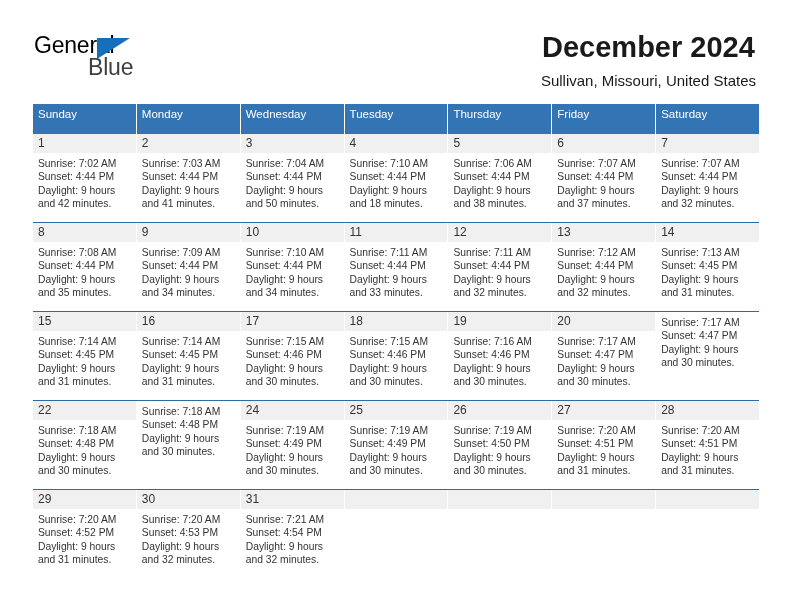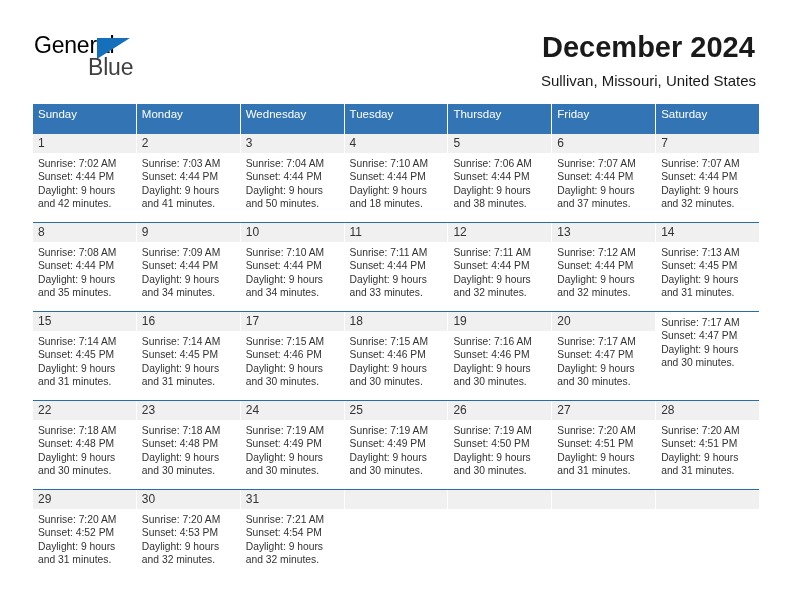--- a/index.html
+++ b/index.html
@@ -355,21 +355,20 @@
           <div class="cell">
             <div class="daynum">22</div>
             <div class="info">
               <div>Sunrise: 7:18 AM</div>
               <div>Sunset: 4:48 PM</div>
               <div>Daylight: 9 hours</div>
               <div>and 30 minutes.</div>
             </div>
           </div>
           <div class="cell">
-            <div class="daynum">23</div>
             <div class="info">
               <div>Sunrise: 7:18 AM</div>
               <div>Sunset: 4:48 PM</div>
               <div>Daylight: 9 hours</div>
               <div>and 30 minutes.</div>
             </div>
           </div>
           <div class="cell">
             <div class="daynum">24</div>
             <div class="info">

